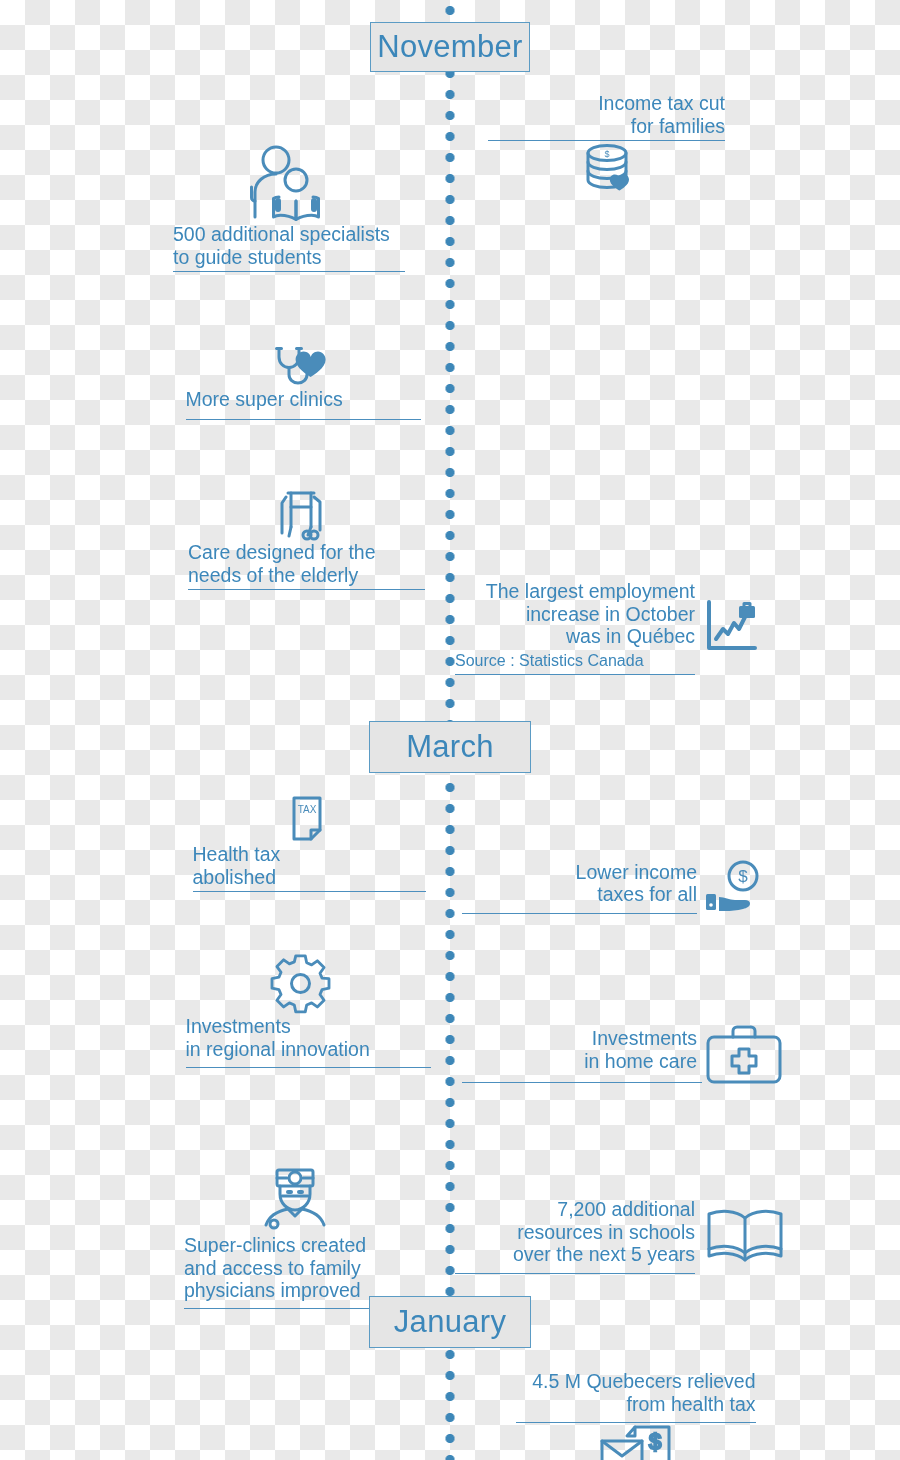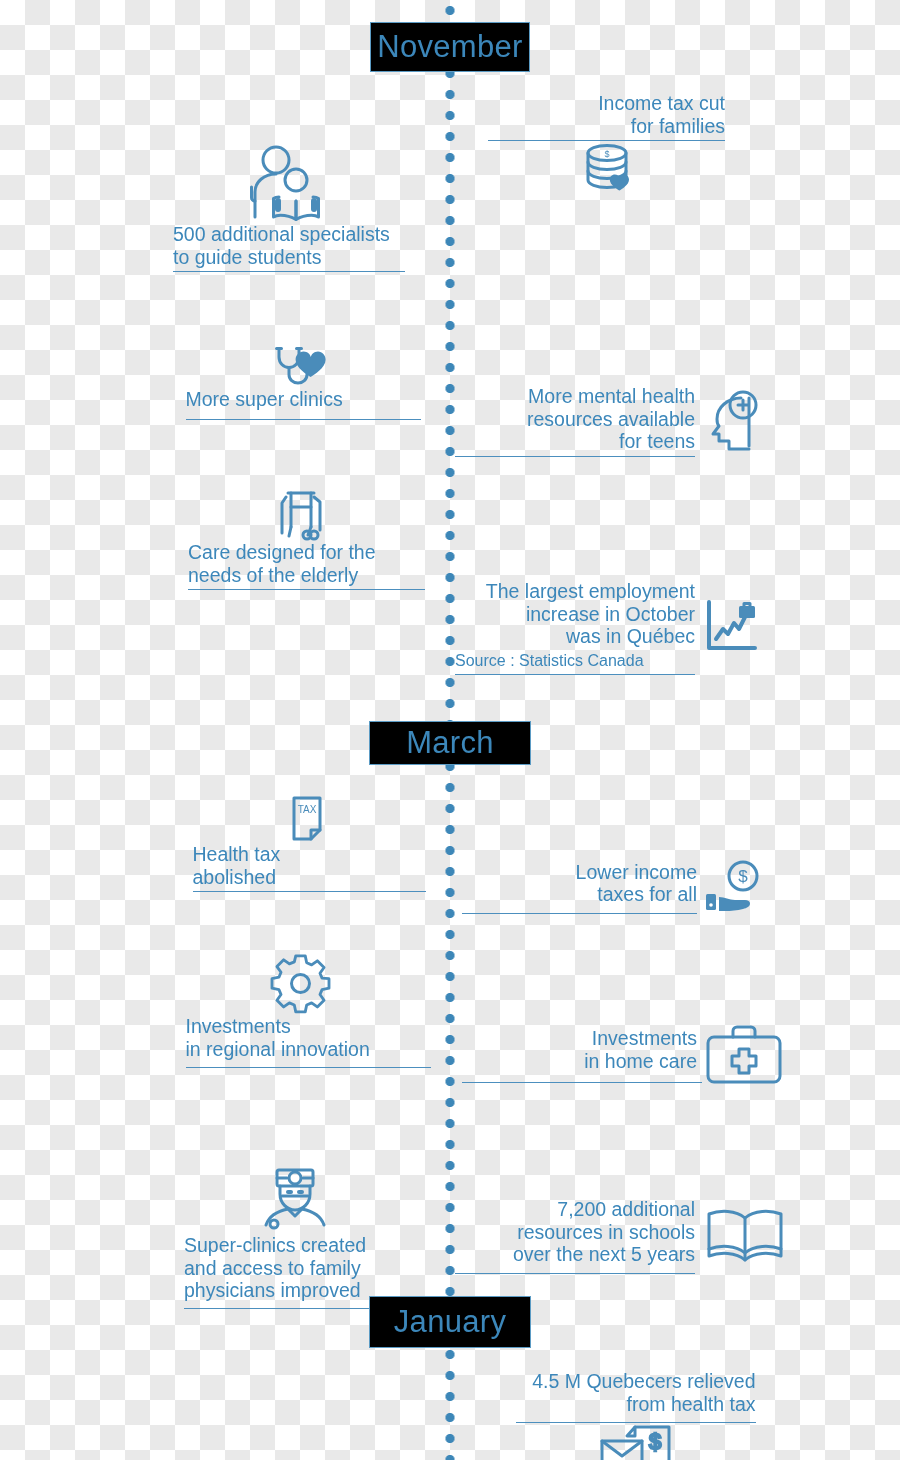--- a/index.html
+++ b/index.html
@@ -21,21 +21,21 @@
     position:absolute;left:450px;top:0;width:9px;height:1460px;
     transform:translateX(-4.5px);
     background-image:radial-gradient(circle closest-side,#3d87b8 99%,transparent 100%);
     background-size:9px 21px;
     background-repeat:repeat-y;
   }
 
   
   .month{
     position:absolute;left:50%;transform:translateX(-50%);
-    background:#000000;border:1px solid #5b9bc4;
+    background:#e5e5e5;border:1px solid #5b9bc4;
     color:#3c87ba;font-size:31px;letter-spacing:.3px;
     display:flex;align-items:center;justify-content:center;
     box-sizing:border-box;z-index:5;
   }
 
   
   .entry{position:absolute;display:flex;align-items:center;}
   .entry.left{flex-direction:column;}
   .entry.right{flex-direction:row;}
   .txtblock{position:relative;}
@@ -114,36 +114,20 @@
         <circle class="st" cx="35" cy="23" r="3.5"></circle>
         <path class="stf" d="M38 7.5c-4 0-6.6 2.8-7.2 5.6C30.2 10.3 27.6 7.5 23.6 7.5c-4.7 0-8 3.7-8 8.3 0 8.1 11.6 15 15 17.3 3.4-2.3 15-9.2 15-17.3 0-4.6-3.3-8.3-7.6-8.3z" transform="translate(8,0)"></path>
       </svg>
     </div>
     <div class="txtblock" style="width:240px;">
       <div class="txt">More super clinics</div>
       <div class="rule" style="width:235px;margin-top:5px;"></div>
     </div>
   </div>
 
-  <div class="entry right" style="top:385px;left:455px;width:310px;">
-    <div class="txtblock" style="width:240px;">
-      <div class="txt">More mental health
-resources available
-for teens</div>
-      <div class="rule" style="width:240px;"></div>
-    </div>
-    <div class="ico">
-      <svg width="56" height="62" viewBox="0 0 56 62">
-        <path class="st" d="M38 8C25 8 14 17 14 29c0 5 2 7 2 7l-6 8h6v7h10v8h20"></path>
-        <path class="st" d="M46 8v48"></path>
-        <circle class="st" cx="40" cy="15" r="13"></circle>
-        <path class="st" d="M40 10v10M35 15h10"></path>
-      </svg>
-    </div>
-  </div>
 
   <div class="entry left" style="top:485px;left:158px;width:300px;">
     <div class="ico">
       <svg width="48" height="56" viewBox="0 0 48 56">
         <path class="st" d="M8 8h26"></path>
         <path class="st" d="M11 8v34M31 8v34"></path>
         <path class="st" d="M11 22h20"></path>
         <path class="st" d="M34 12l6 5v28"></path>
         <path class="st" d="M6 12L2 18v30"></path>
         <path class="st" d="M31 42l-3 8M11 42l-2 9"></path>
@@ -169,21 +153,21 @@
     <div class="ico">
       <svg width="56" height="58" viewBox="0 0 56 58">
         <path class="st" style="stroke-width:4" d="M6 4v46h46"></path>
         <path class="st" style="stroke-width:4" d="M13 41l7-10 5 5 6-11 5 6 7-14"></path>
         <rect class="stf" x="36" y="8" width="16" height="12" rx="1.5"></rect>
         <path class="st" d="M41 8V5.5h6V8"></path>
       </svg>
     </div>
   </div>
 
-  <div class="month" style="top:721px;width:162px;height:44px;">
+  <div class="month" style="top:721px;width:162px;height:52px;">
     <span>March</span>
   </div>
 
   <div class="entry left" style="top:795px;left:165px;width:295px;">
     <div class="ico">
       <svg width="38" height="48" viewBox="0 0 38 48">
         <path class="st" d="M4 3h26v32l-9 9H4z"></path>
         <path class="st" d="M30 35h-9v9"></path>
         <text x="17" y="18" text-anchor="middle" font-size="10" fill="#4a8cba" font-family="'Liberation Sans',sans-serif">TAX</text>
       </svg>

